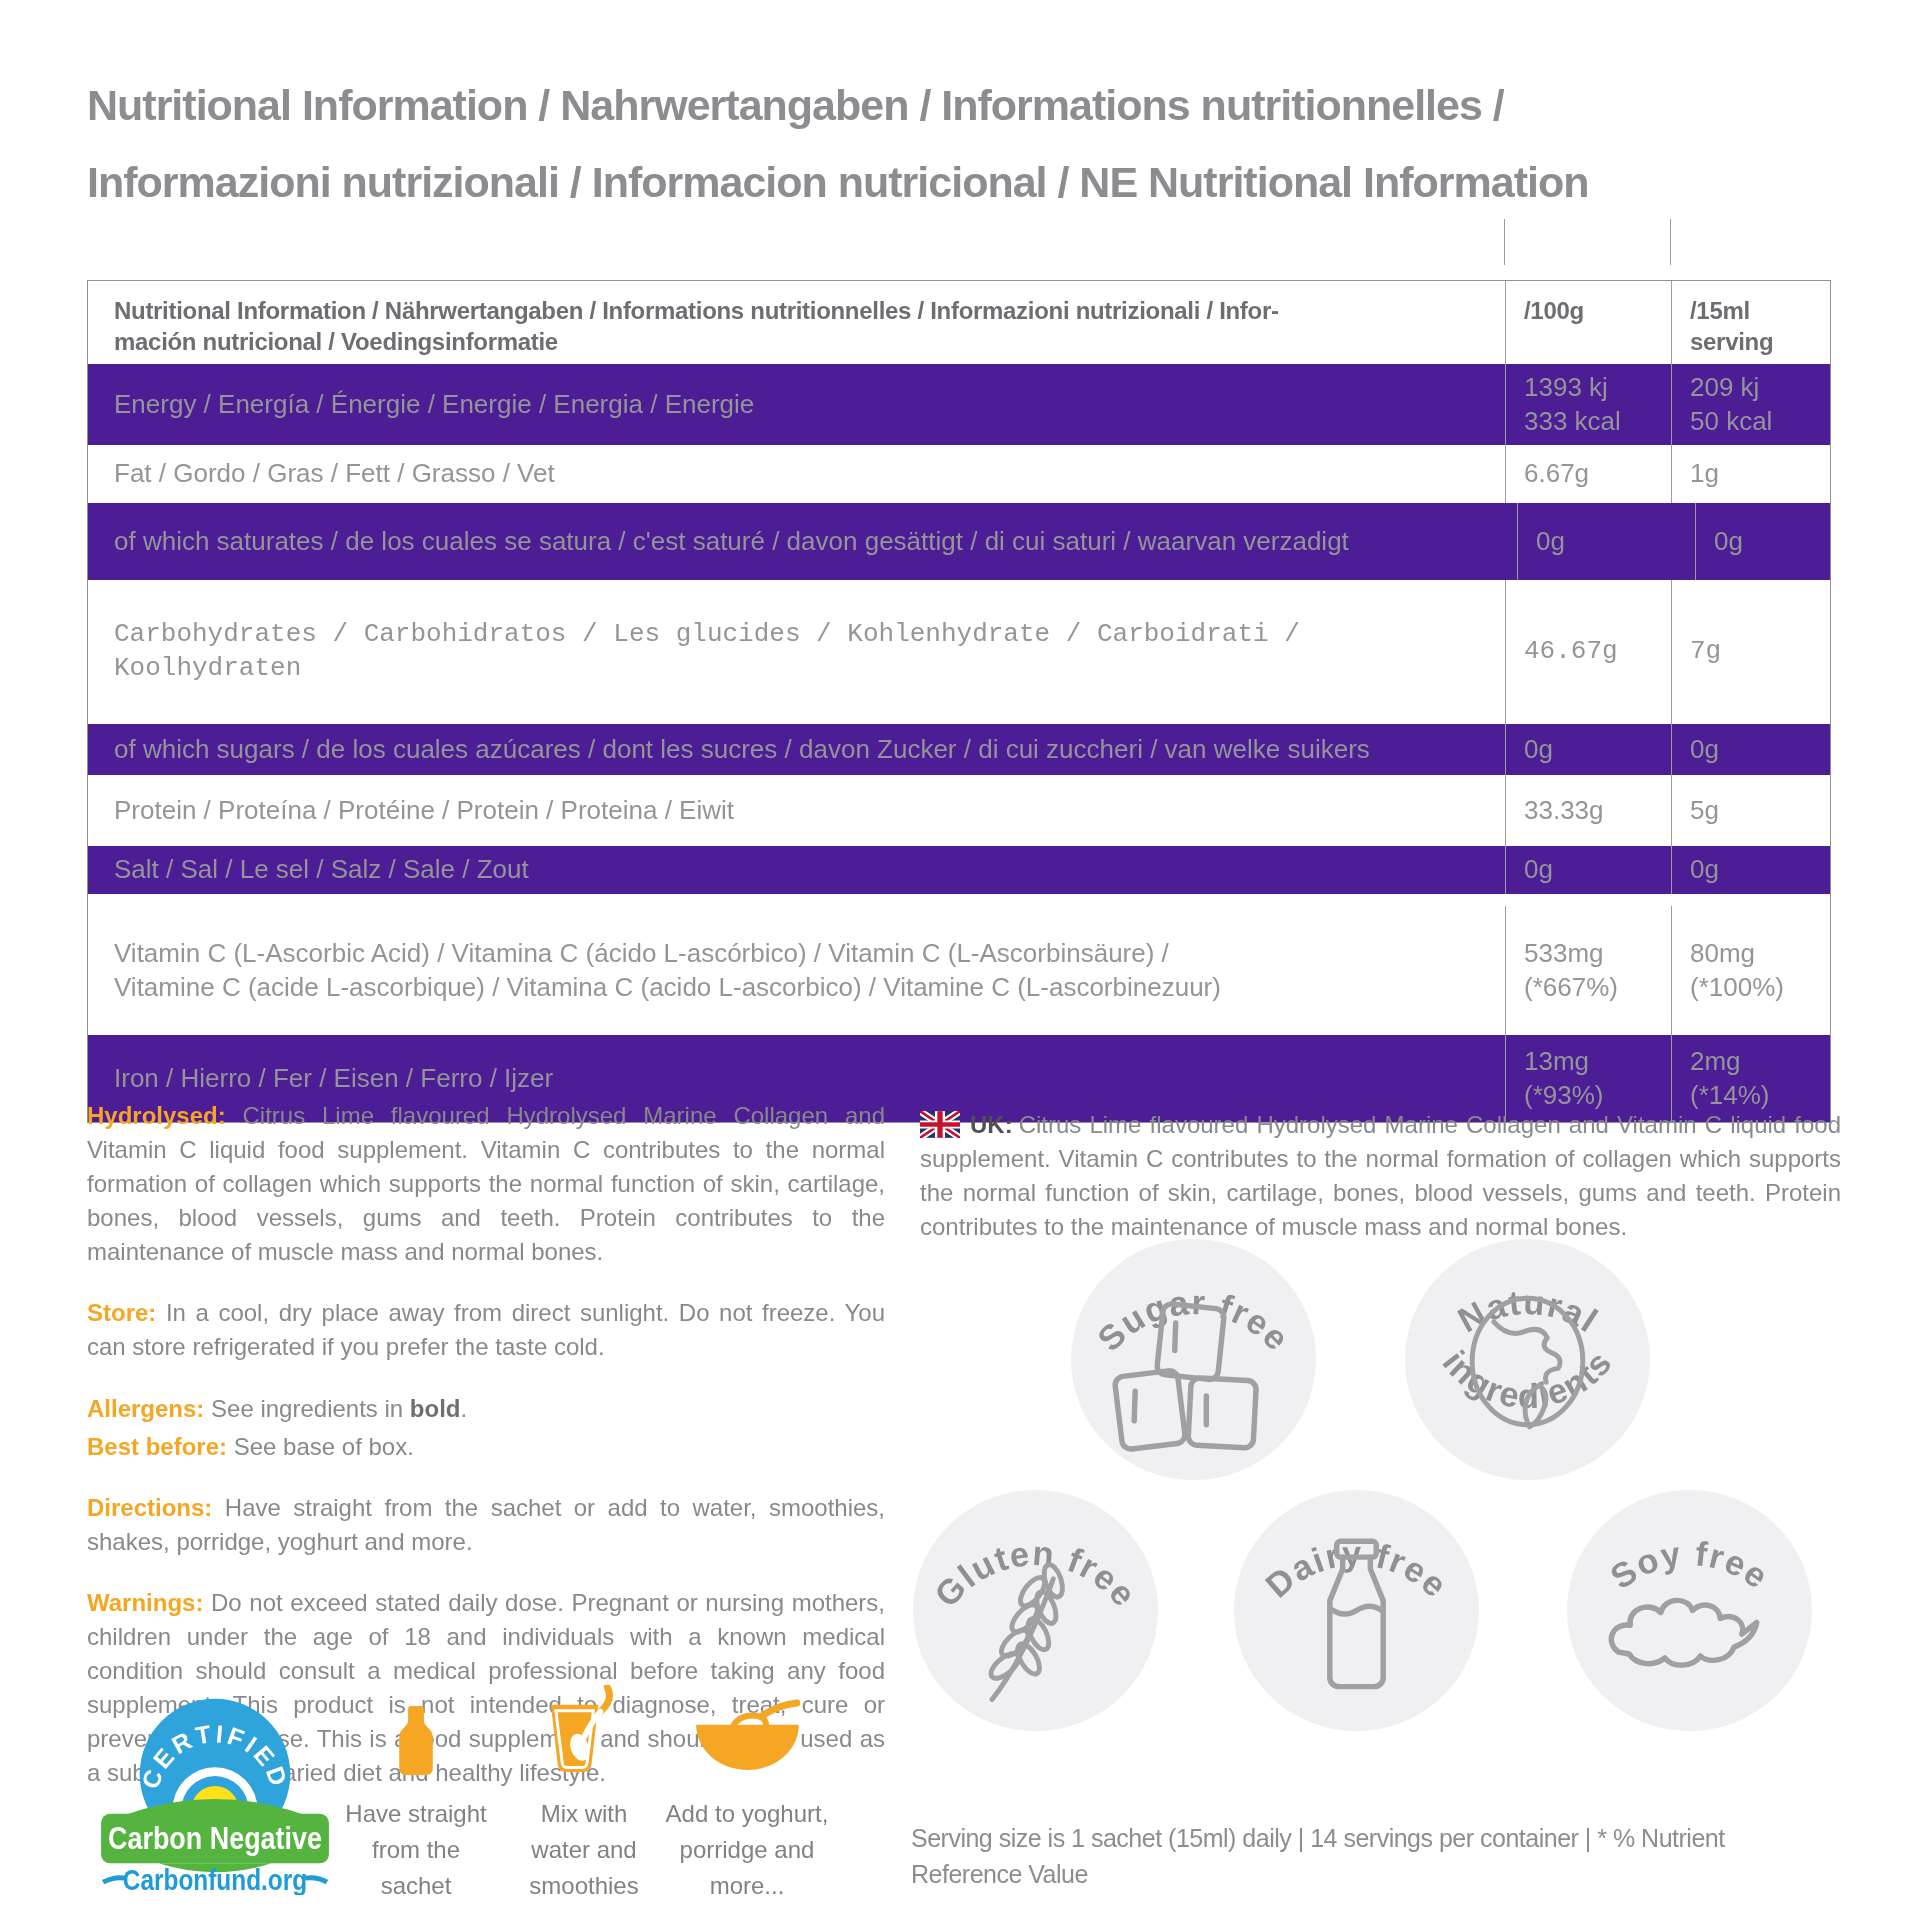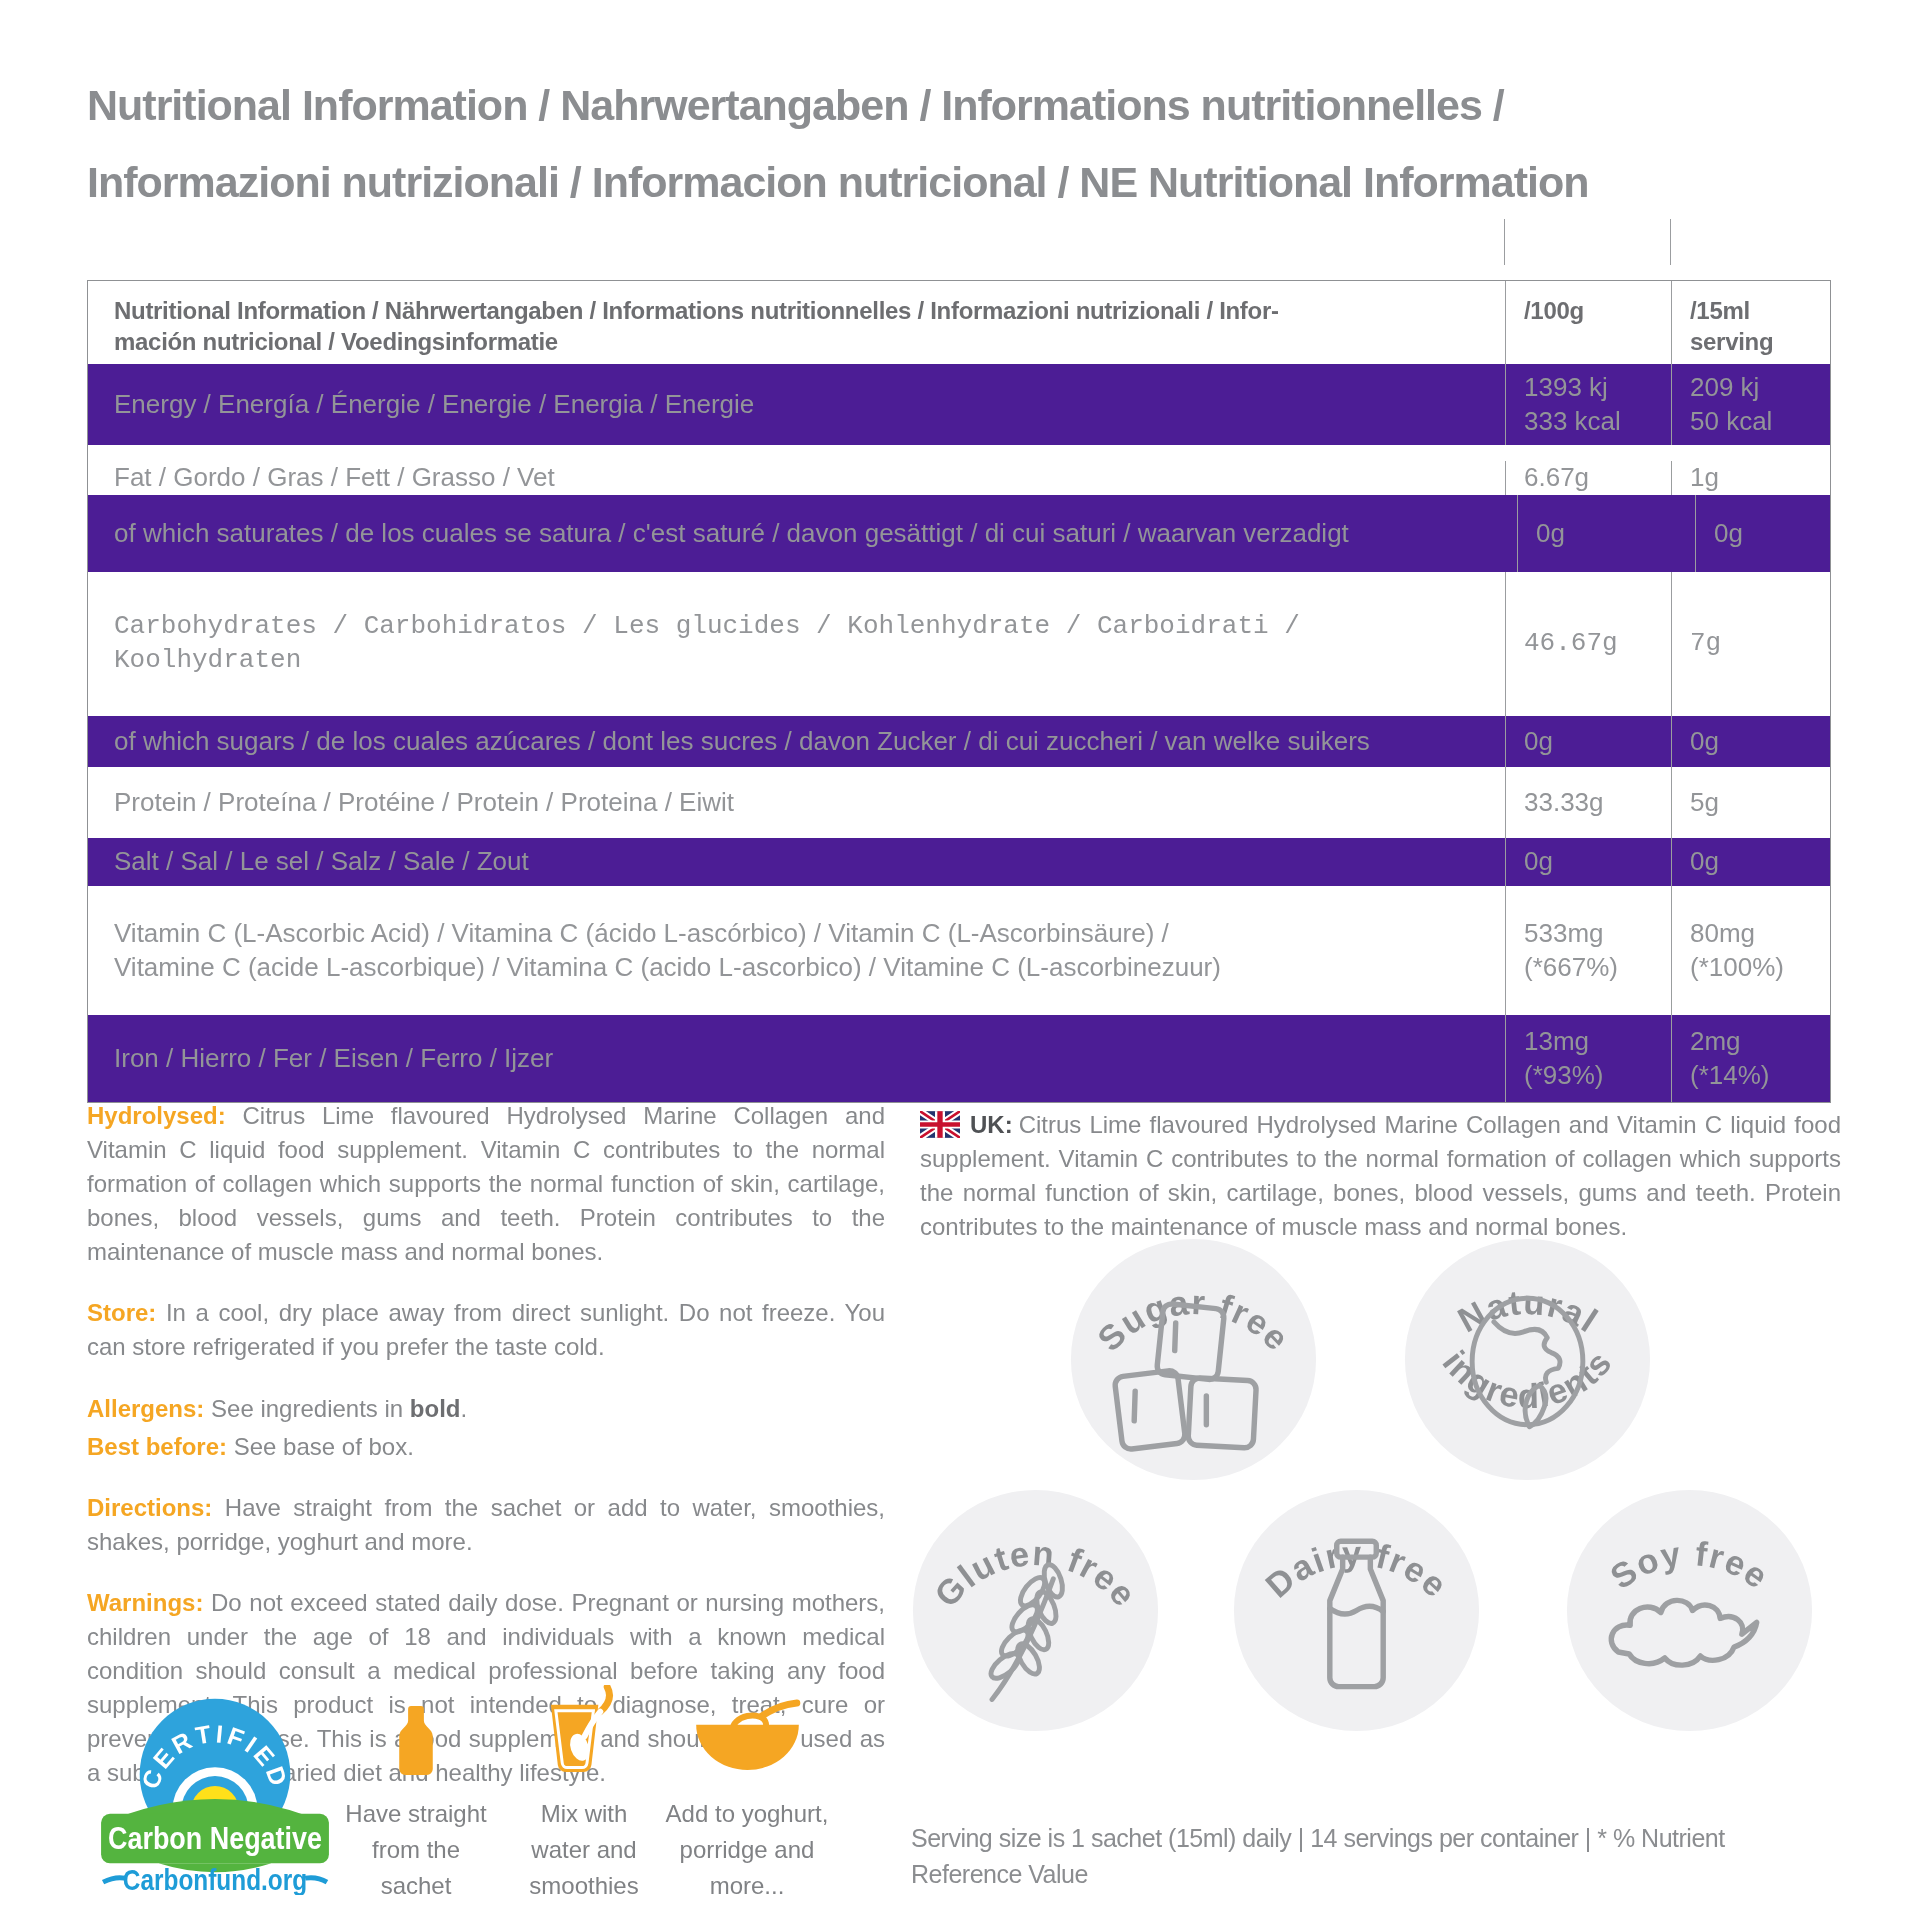--- a/index.html
+++ b/index.html
@@ -92,21 +92,21 @@
         </div>
         <div class="c val">
           <div>1393 kj</div>
           <div>333 kcal</div>
         </div>
         <div class="c val last">
           <div>209 kj</div>
           <div>50 kcal</div>
         </div>
       </div>
-      <div class="trow" style="height: 50px; align-items: flex-end;">
+      <div class="trow" style="height: 58px;">
         <div class="c label">
           <div>Fat / Gordo / Gras / Fett / Grasso / Vet</div>
         </div>
         <div class="c val">
           <div>6.67g</div>
         </div>
         <div class="c val last">
           <div>1g</div>
         </div>
       </div>
@@ -158,21 +158,21 @@
         <div class="c label">
           <div>Salt / Sal / Le sel / Salz / Sale / Zout</div>
         </div>
         <div class="c val">
           <div>0g</div>
         </div>
         <div class="c val last">
           <div>0g</div>
         </div>
       </div>
-      <div class="trow" style="height: 129px;">
+      <div class="trow" style="height: 129px; margin-top: 12px;">
         <div class="c label">
           <div>Vitamin C (L-Ascorbic Acid) / Vitamina C (ácido L-ascórbico) / Vitamin C (L-Ascorbinsäure) /</div>
           <div>Vitamine C (acide L-ascorbique) / Vitamina C (acido L-ascorbico) / Vitamine C (L-ascorbinezuur)</div>
         </div>
         <div class="c val">
           <div>533mg</div>
           <div>(*667%)</div>
         </div>
         <div class="c val last">
           <div>80mg</div>

